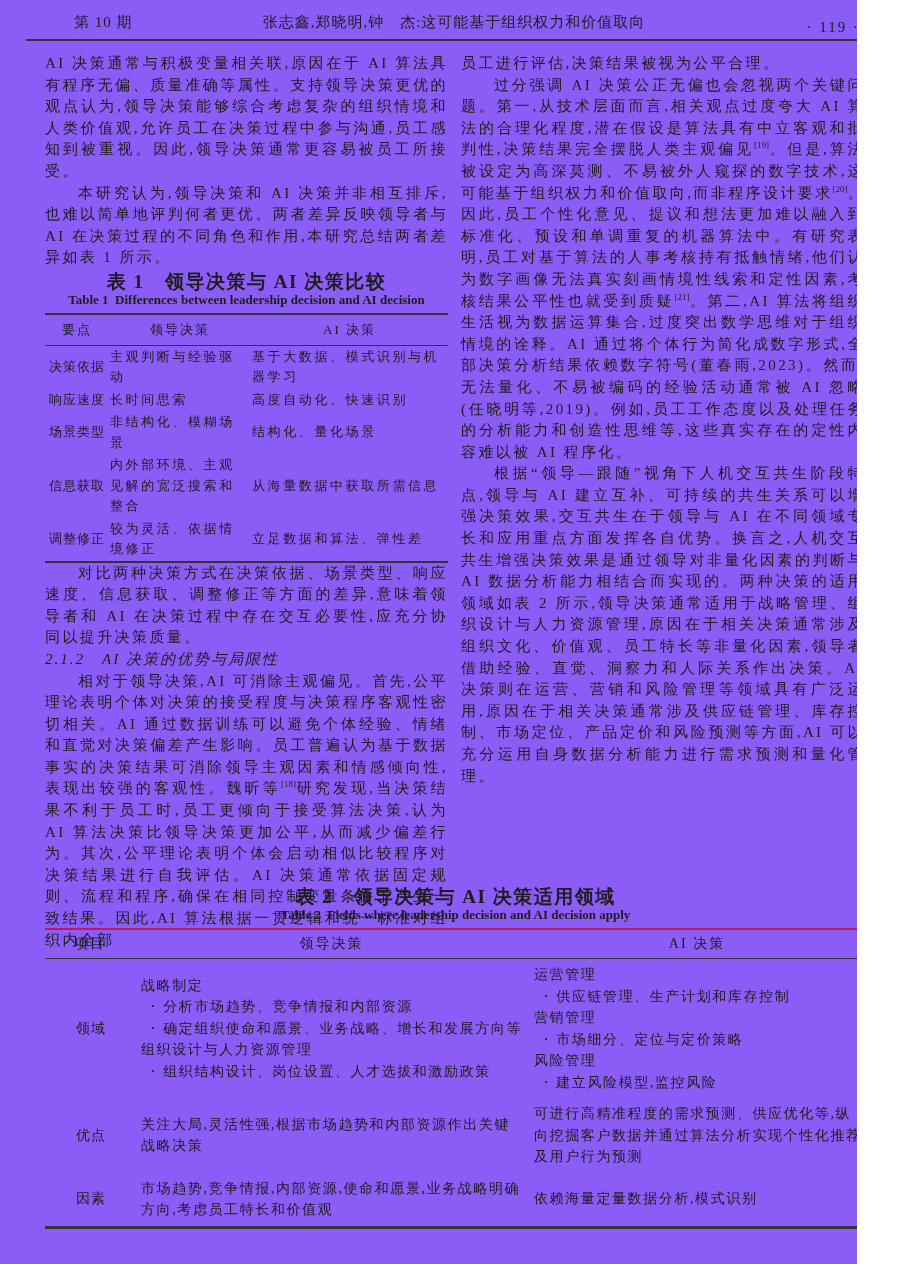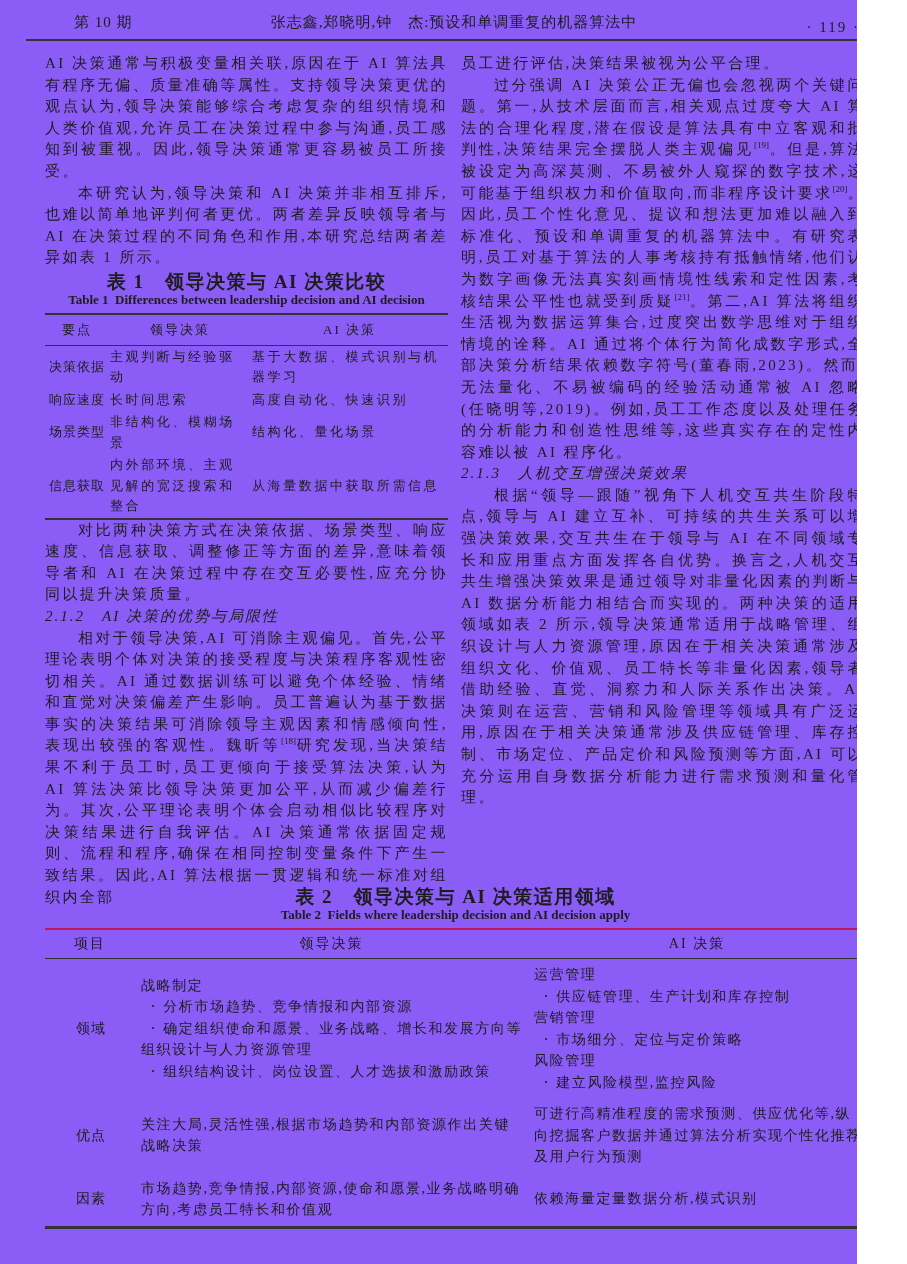--- a/index.html
+++ b/index.html
@@ -48,21 +48,21 @@
   .t2-line.b { padding-left:10px; }
   .bullet { display:inline-block; margin-right:6px; transform:scale(1.2); }
 </style>
 </head>
 <body>
 
 <div class="page">
 
   <div class="hdr">
     <span class="hdr-issue">第 10 期</span>
-    <span class="hdr-title">张志鑫,郑晓明,钟　杰:预设和单调重复的机器算法中</span>
+    <span class="hdr-title">张志鑫,郑晓明,钟　杰:这可能基于组织权力和价值取向</span>
     <span class="hdr-page">· 119 ·</span>
   </div>
 
   <div class="col col-left">
     <p>AI 决策通常与积极变量相关联,原因在于 AI 算法具有程序无偏、质量准确等属性。支持领导决策更优的观点认为,领导决策能够综合考虑复杂的组织情境和人类价值观,允许员工在决策过程中参与沟通,员工感知到被重视。因此,领导决策通常更容易被员工所接受。</p>
     <p class="indent">本研究认为,领导决策和 AI 决策并非相互排斥,也难以简单地评判何者更优。两者差异反映领导者与 AI 在决策过程的不同角色和作用,本研究总结两者差异如表 1 所示。</p>
 
     <div class="tbl-cap-zh">表 1　领导决策与 AI 决策比较</div>
     <div class="tbl-cap-en">Table 1  Differences between leadership decision and AI decision</div>
     <table class="t1">
@@ -92,32 +92,36 @@
         <tr>
           <td class="c1">场景类型</td>
           <td>非结构化、模糊场景</td>
           <td>结构化、量化场景</td>
         </tr>
         <tr>
           <td class="c1">信息获取</td>
           <td>内外部环境、主观见解的宽泛搜索和整合</td>
           <td>从海量数据中获取所需信息</td>
         </tr>
+        <tr>
+          <td class="c1">调整修正</td>
+          <td>较为灵活、依据情境修正</td>
+          <td>立足数据和算法、弹性差</td>
+        </tr>
       </tbody>
     </table>
 
     <p class="indent">对比两种决策方式在决策依据、场景类型、响应速度、信息获取、调整修正等方面的差异,意味着领导者和 AI 在决策过程中存在交互必要性,应充分协同以提升决策质量。</p>
     <p class="sec-head">2.1.2　AI 决策的优势与局限性</p>
     <p class="indent"><span>相对于领导决策,AI 可消除主观偏见。首先,公平理论表明个体对决策的接受程度与决策程序客观性密切相关。AI 通过数据训练可以避免个体经验、情绪和直觉对决策偏差产生影响。员工普遍认为基于数据事实的决策结果可消除领导主观因素和情感倾向性,表现出较强的客观性。魏昕等</span><sup class="ref">[18]</sup><span>研究发现,当决策结果不利于员工时,员工更倾向于接受算法决策,认为 AI 算法决策比领导决策更加公平,从而减少偏差行为。其次,公平理论表明个体会启动相似比较程序对决策结果进行自我评估。AI 决策通常依据固定规则、流程和程序,确保在相同控制变量条件下产生一致结果。因此,AI 算法根据一贯逻辑和统一标准对组织内全部</span></p>
   </div>
 
   <div class="col col-right">
     <p>员工进行评估,决策结果被视为公平合理。</p>
     <p class="indent"><span>过分强调 AI 决策公正无偏也会忽视两个关键问题。第一,从技术层面而言,相关观点过度夸大 AI 算法的合理化程度,潜在假设是算法具有中立客观和批判性,决策结果完全摆脱人类主观偏见</span><sup class="ref">[19]</sup><span>。但是,算法被设定为高深莫测、不易被外人窥探的数字技术,这可能基于组织权力和价值取向,而非程序设计要求</span><sup class="ref">[20]</sup><span>。因此,员工个性化意见、提议和想法更加难以融入到标准化、预设和单调重复的机器算法中。有研究表明,员工对基于算法的人事考核持有抵触情绪,他们认为数字画像无法真实刻画情境性线索和定性因素,考核结果公平性也就受到质疑</span><sup class="ref">[21]</sup><span>。第二,AI 算法将组织生活视为数据运算集合,过度突出数学思维对于组织情境的诠释。AI 通过将个体行为简化成数字形式,全部决策分析结果依赖数字符号(董春雨,2023)。然而,无法量化、不易被编码的经验活动通常被 AI 忽略(任晓明等,2019)。例如,员工工作态度以及处理任务的分析能力和创造性思维等,这些真实存在的定性内容难以被 AI 程序化。</span></p>
-    <p class="sec-head">2.1.3　人机交互增强决策效果</p>
     <p class="indent">根据“领导—跟随”视角下人机交互共生阶段特点,领导与 AI 建立互补、可持续的共生关系可以增强决策效果,交互共生在于领导与 AI 在不同领域专长和应用重点方面发挥各自优势。换言之,人机交互共生增强决策效果是通过领导对非量化因素的判断与 AI 数据分析能力相结合而实现的。两种决策的适用领域如表 2 所示,领导决策通常适用于战略管理、组织设计与人力资源管理,原因在于相关决策通常涉及组织文化、价值观、员工特长等非量化因素,领导者借助经验、直觉、洞察力和人际关系作出决策。AI 决策则在运营、营销和风险管理等领域具有广泛运用,原因在于相关决策通常涉及供应链管理、库存控制、市场定位、产品定价和风险预测等方面,AI 可以充分运用自身数据分析能力进行需求预测和量化管理。</p>
   </div>
 
   <div class="t2-wrap">
     <div class="tbl-cap-zh">表 2　领导决策与 AI 决策适用领域</div>
     <div class="tbl-cap-en">Table 2  Fields where leadership decision and AI decision apply</div>
     <table class="t2">
       <colgroup>
           <col style="width:90px">
           <col style="width:393px">

